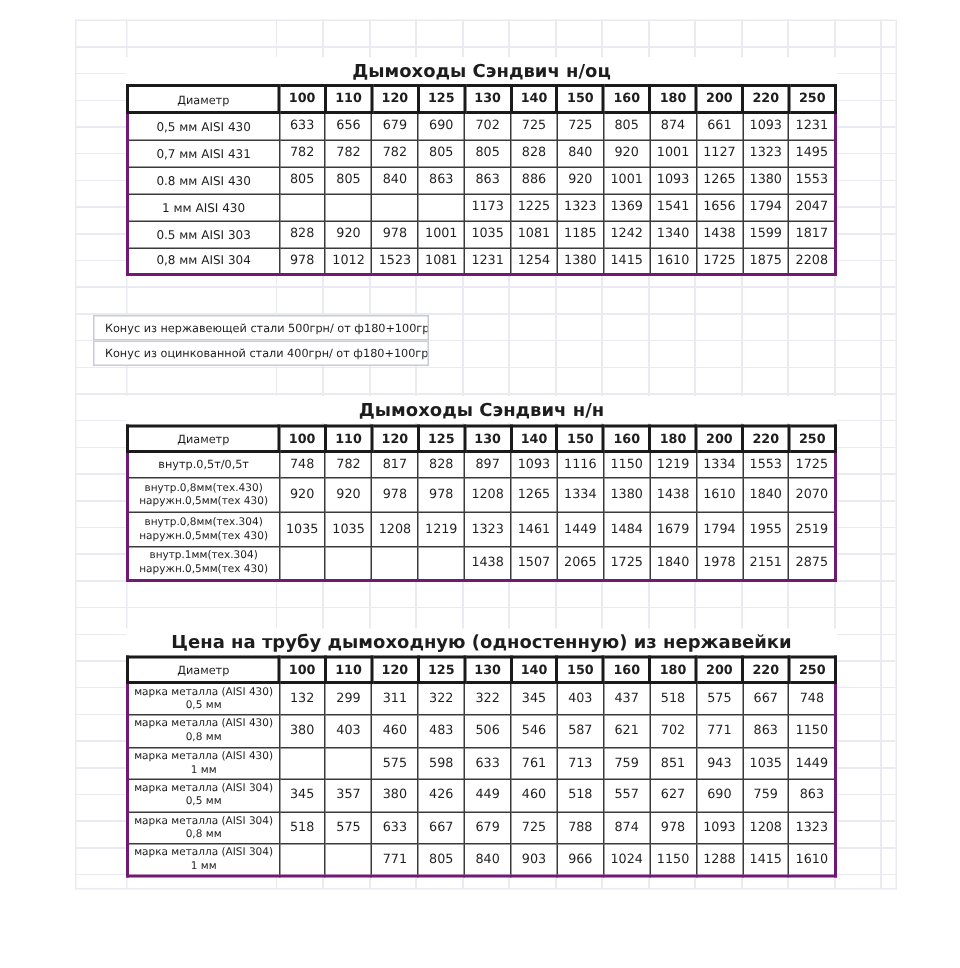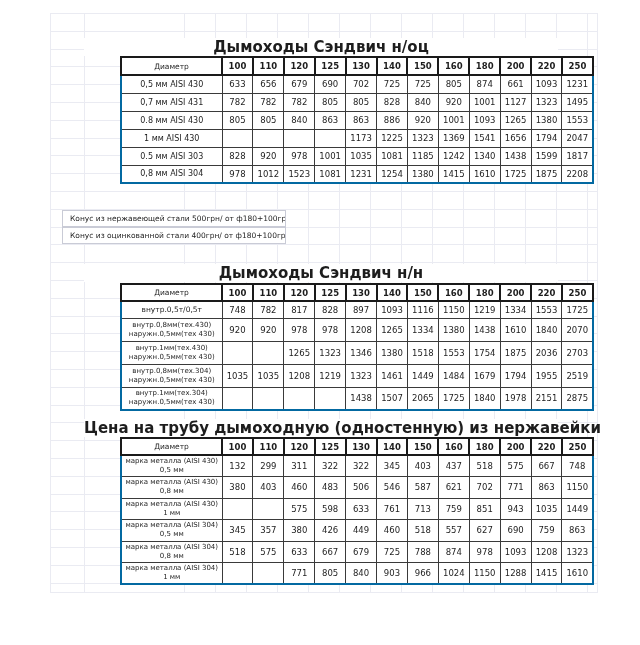--- a/index.html
+++ b/index.html
@@ -15,26 +15,26 @@
       linear-gradient(#eaebf2,#eaebf2),
       linear-gradient(#eaebf2,#eaebf2),
       repeating-linear-gradient(to right, #eaebf2 0 1px, transparent 1px 31px),
       repeating-linear-gradient(to bottom, #eaebf2 0 1px, transparent 1px 17.8px);
     background-size: 1px 100%, 1px 100%, calc(100% - 134px) 100%, 100% 100%;
     background-position: 0 0, 34px 0, 134px 0, 0 0;
     background-repeat: no-repeat;
   }
   .tbl-title {
     position:absolute; left:84px; width:474px; height:18px; background:#fff;
-    text-align:center; font-size:15px; font-weight:bold; line-height:18px;
+    text-align:center; font-size:12px; font-weight:bold; line-height:18px;
     white-space:nowrap;
   }
   table.price {
     position:absolute; left:84px; width:474px; table-layout:fixed;
-    border-collapse:collapse; background:#fff; border:2px solid #0369a1;margin-left:36px;
+    border-collapse:collapse; background:#fff; border:2px solid #701a75;
   }
   table.price th, table.price td {
     border:1px solid #3a3a3a; padding:0; text-align:center; vertical-align:middle;
     overflow:hidden; white-space:nowrap;
   }
   table.price thead th { border:2px solid #1a1a1a; font-weight:bold; font-size:8.5px; }
   table.price thead th.rowlabel { font-weight:normal; font-size:7.5px; width:99px; }
   table.price td { font-size:8.5px; font-weight:normal; }
   table.price tbody th.rowlabel { font-weight:normal; font-size:8px; }
   table.price tbody th.rowlabel div { line-height:9px; }
@@ -238,38 +238,20 @@
         <td>1265</td>
         <td>1334</td>
         <td>1380</td>
         <td>1438</td>
         <td>1610</td>
         <td>1840</td>
         <td>2070</td>
       </tr>
       <tr>
         <th class="rowlabel">
-          <div>внутр.1мм(тех.430)</div>
-          <div>наружн.0,5мм(тех 430)</div>
-        </th>
-        <td></td>
-        <td></td>
-        <td>1265</td>
-        <td>1323</td>
-        <td>1346</td>
-        <td>1380</td>
-        <td>1518</td>
-        <td>1553</td>
-        <td>1754</td>
-        <td>1875</td>
-        <td>2036</td>
-        <td>2703</td>
-      </tr>
-      <tr>
-        <th class="rowlabel">
           <div>внутр.0,8мм(тех.304)</div>
           <div>наружн.0,5мм(тех 430)</div>
         </th>
         <td>1035</td>
         <td>1035</td>
         <td>1208</td>
         <td>1219</td>
         <td>1323</td>
         <td>1461</td>
         <td>1449</td>

